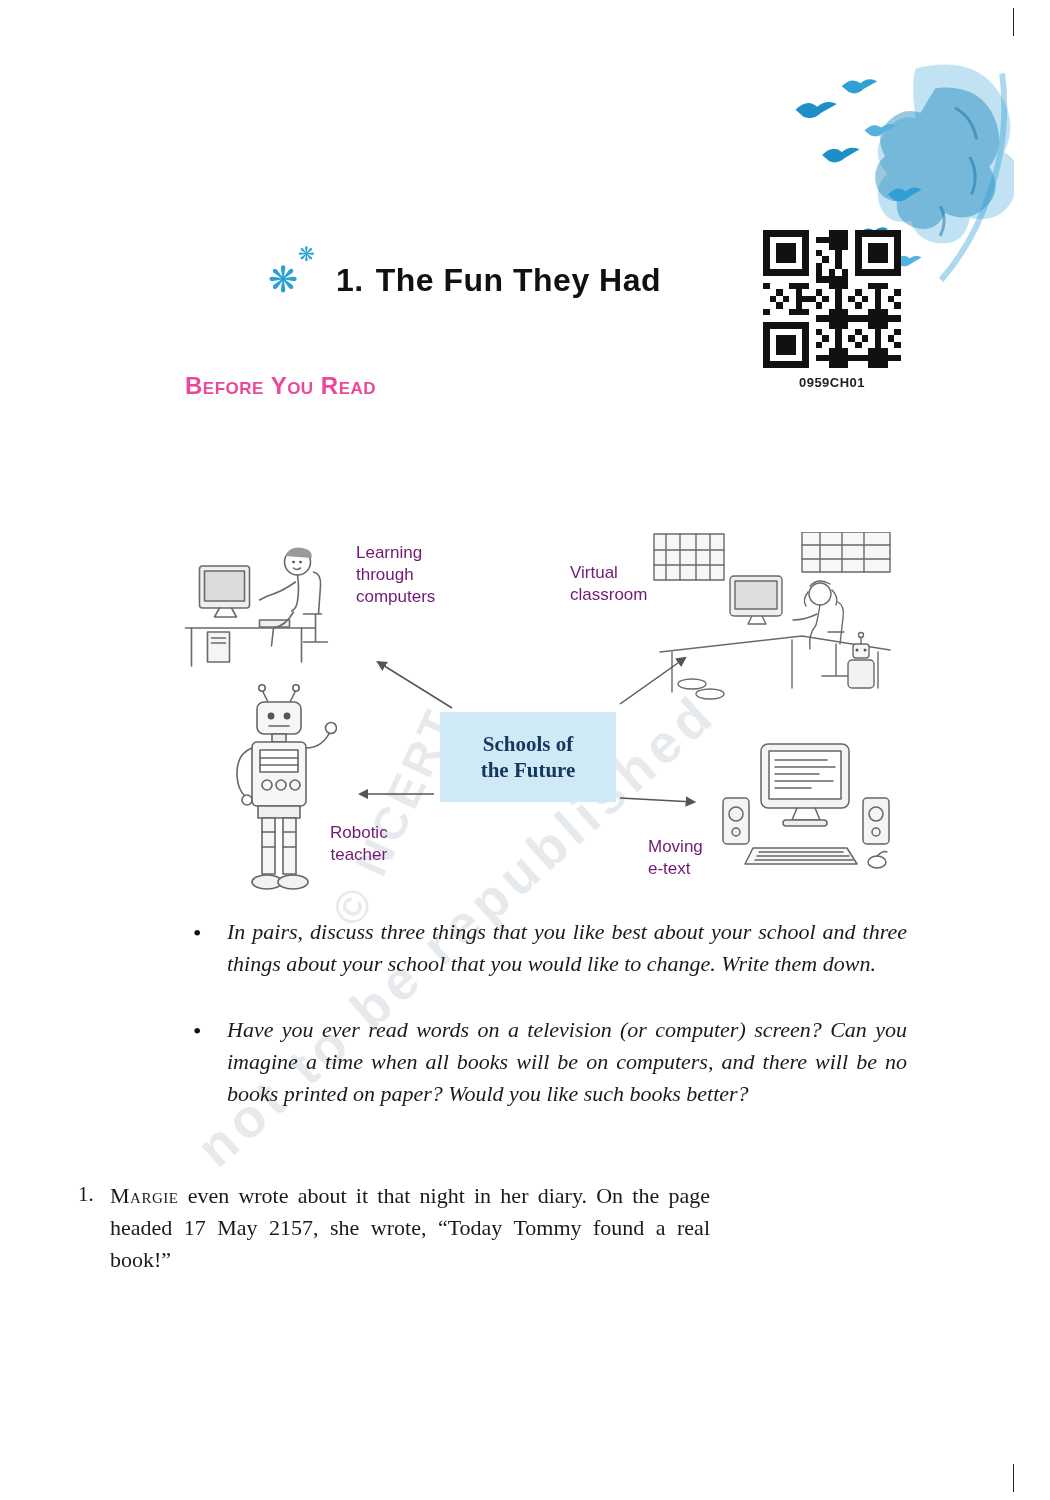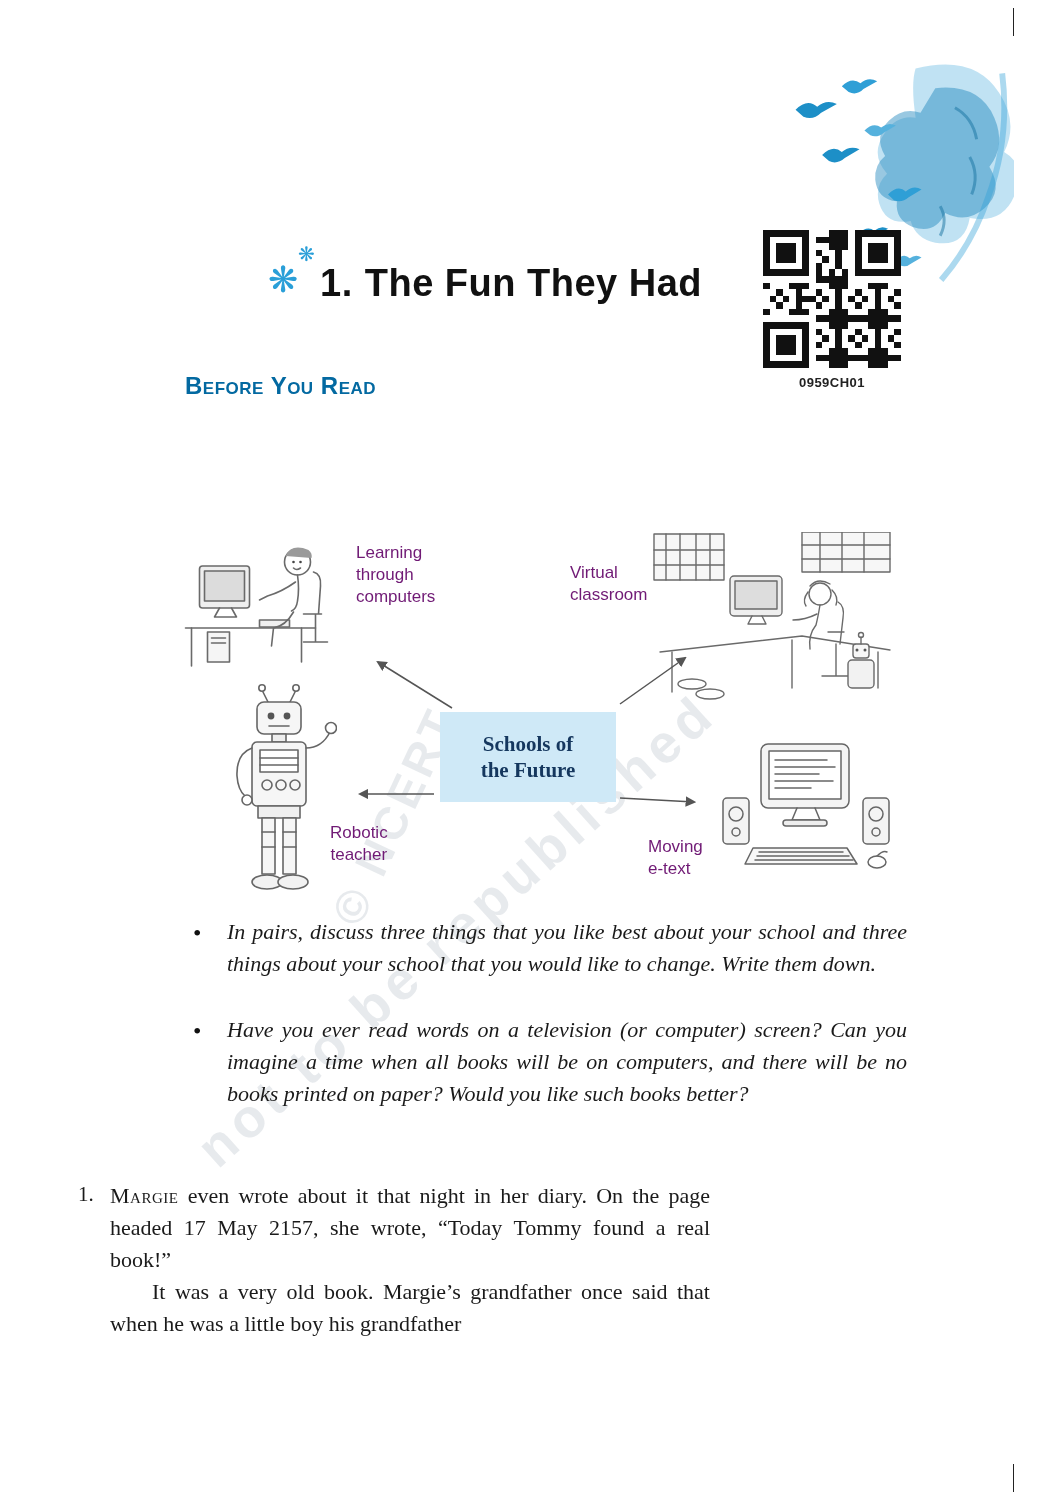--- a/index.html
+++ b/index.html
@@ -23,27 +23,27 @@
 
   
   .qr-block { position:absolute; left:763px; top:230px; width:138px; text-align:center; }
   .qr-frame { width:138px; height:138px; background:#fff; }
   .qr-label { margin-top:7px; font-family:"Liberation Sans", sans-serif; font-weight:bold; font-size:13px; color:#222; letter-spacing:0.5px; }
 
   
   .title-block { position:absolute; left:268px; top:248px; height:70px; }
   .flower-big { position:absolute; left:0; top:14px; color:#2a9fd8; font-size:36px; line-height:1; }
   .flower-small { position:absolute; left:30px; top:-4px; color:#2a9fd8; font-size:20px; line-height:1; }
-  .chapter-title { position:absolute; left:52px; top:14px; font-family:"Liberation Sans", sans-serif;
-                   font-weight:700; font-size:38px; color:#111; letter-spacing:0.5px; white-space:nowrap; }
+  .chapter-title { position:absolute; left:68px; top:14px; font-family:"Liberation Sans", sans-serif;
+                   font-weight:700; font-size:32px; color:#111; letter-spacing:0.5px; white-space:nowrap; }
   .chapter-title .num { margin-right:12px; }
 
   
   .byr-heading { position:absolute; left:185px; top:372px; font-family:"Liberation Sans", sans-serif;
-                 font-weight:bold; font-size:24px; color:#0369a1; font-variant:small-caps; letter-spacing:0.5px;text-align:center; }
+                 font-weight:bold; font-size:24px; color:#ec4899; font-variant:small-caps; letter-spacing:0.5px;text-align:center; }
 
   .bullet-item { position:absolute; width:722px; padding-left:42px; font-style:italic; font-size:22px;
                  line-height:1.45; color:#1a1a1a; text-align:justify; }
   .bullet-item::before { content:"•"; position:absolute; left:8px; top:0px; font-style:normal; font-size:24px; color:#111; }
   #bullet1 { left:185px; top:416px; }
   #bullet2 { left:185px; top:916px; }
   #bullet3 { left:185px; top:1014px; }
 
   
   .diagram { position:absolute; left:170px; top:532px; width:732px; height:378px; }
@@ -408,18 +408,17 @@
   </div>
 
   <div class="bullet-item" id="bullet2">
     <span>In pairs, discuss three things that you like best about your school and three things about your school that you would like to change. Write them down.</span>
   </div>
 
   <div class="story">
     <div class="story-num">1.</div>
     <div class="story-text">
       <p><span class="small-caps">Margie</span><span> even wrote about it that night in her diary. On the page headed 17 May 2157, she wrote, “Today Tommy found a real book!”</span></p>
-      <p>It was a very old book. Margie’s grandfather once said that when he was a little boy his grandfather</p>
     </div>
   </div>
 
 
 </div>
 
 </body></html>

